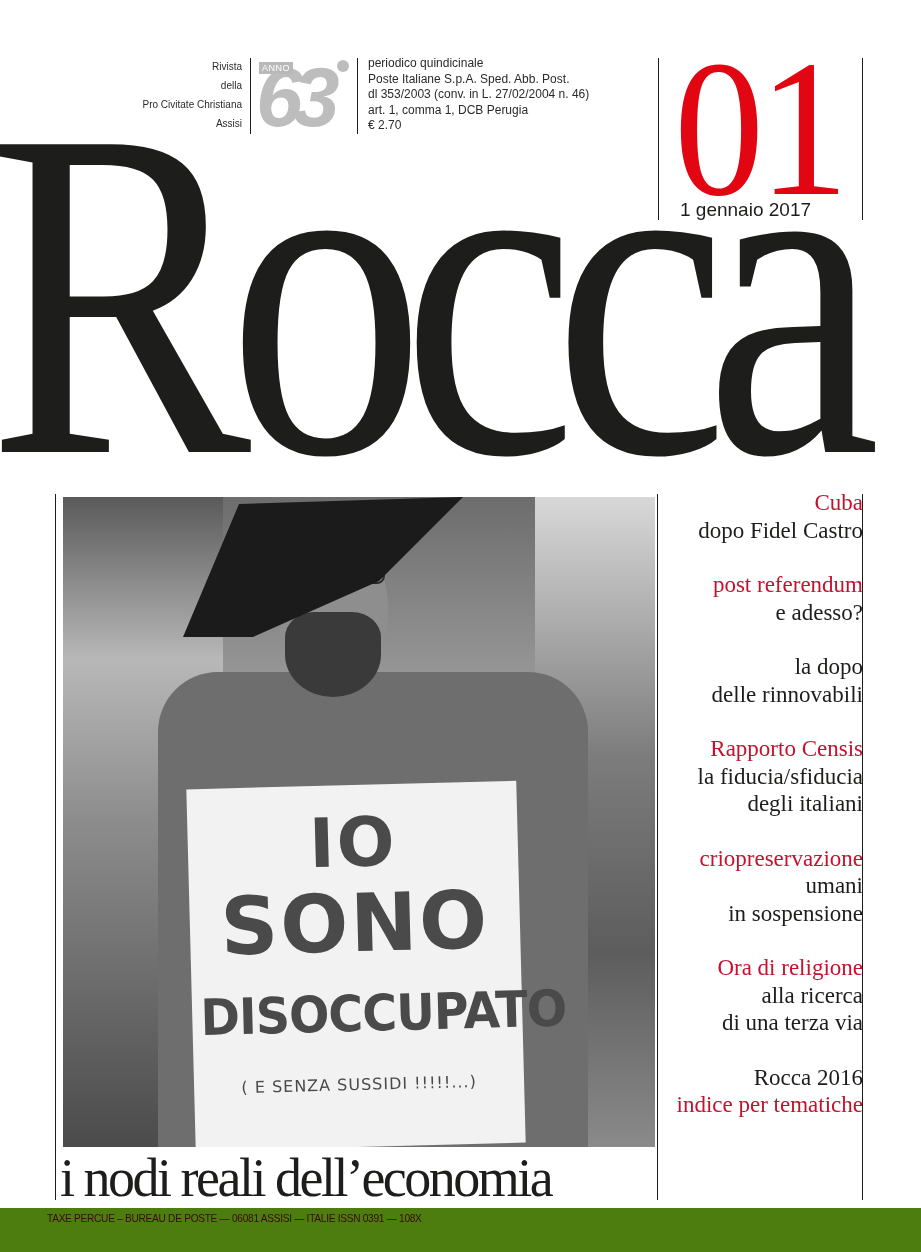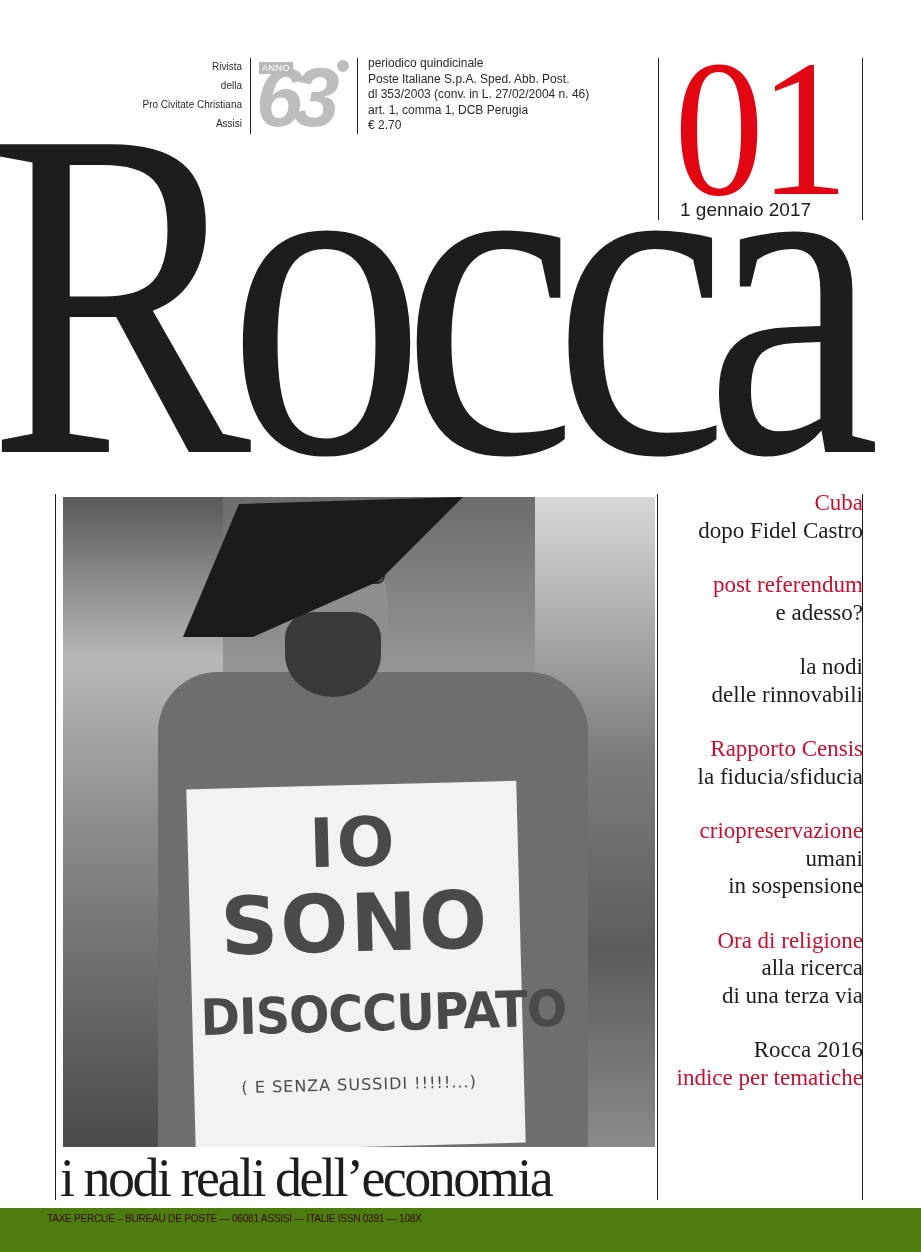--- a/index.html
+++ b/index.html
@@ -114,26 +114,27 @@
 <div class="abs topics">
   <div class="topic">
     <span class="title">Cuba</span>
     <span class="sub">dopo Fidel Castro</span>
   </div>
   <div class="topic">
     <span class="title">post referendum</span>
     <span class="sub">e adesso?</span>
   </div>
   <div class="topic">
-    <span class="sub">la nodi</span>
+    <span class="sub">la dopo</span>
     <span class="sub">delle rinnovabili</span>
   </div>
   <div class="topic">
     <span class="title">Rapporto Censis</span>
     <span class="sub">la fiducia/sfiducia</span>
+    <span class="sub">degli italiani</span>
   </div>
   <div class="topic">
     <span class="title">criopreservazione</span>
     <span class="sub">umani</span>
     <span class="sub">in sospensione</span>
   </div>
   <div class="topic">
     <span class="title">Ora di religione</span>
     <span class="sub">alla ricerca</span>
     <span class="sub">di una terza via</span>

